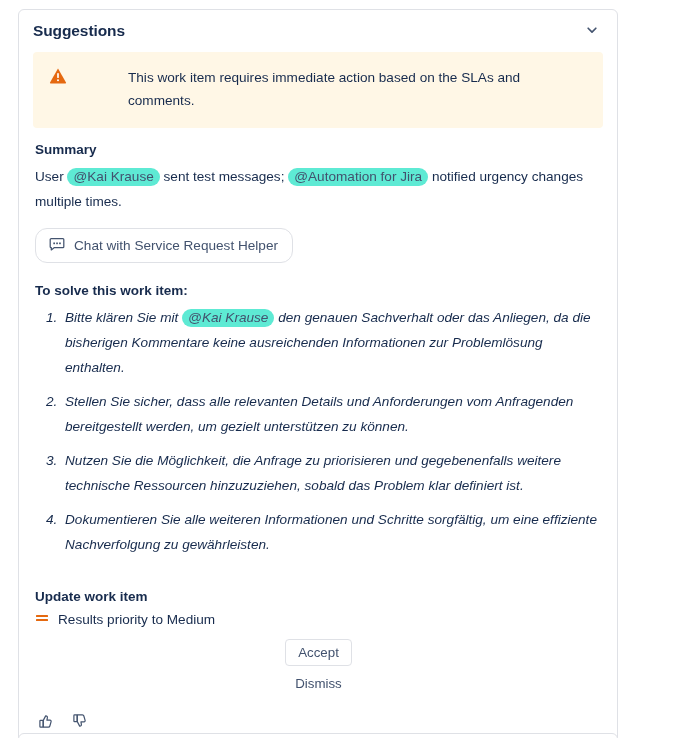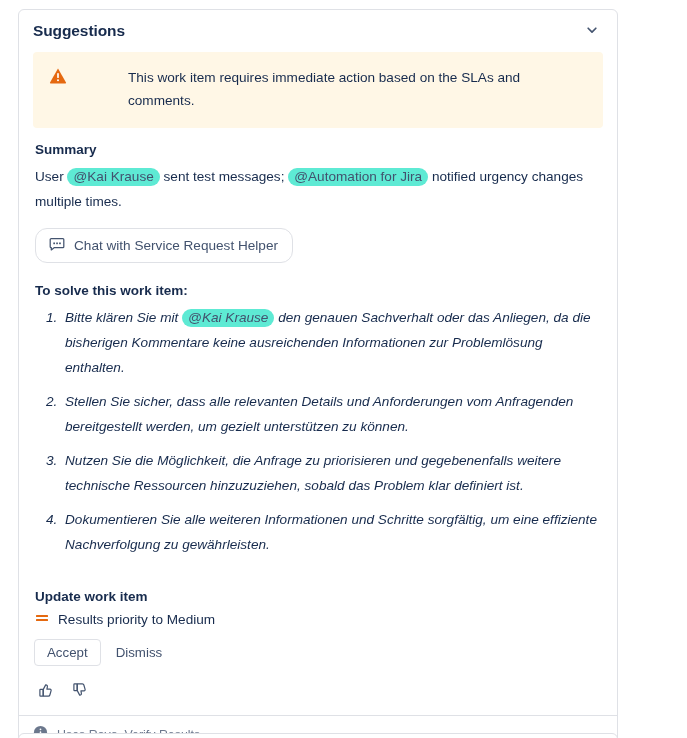--- a/index.html
+++ b/index.html
@@ -159,23 +159,24 @@
   }
   .priority-sub {
     font-size: 13.6px;
     color: #172B4D;
     margin: 6px 0 0 2px;
     line-height: 20px;
   }
 
   .action-row {
     display: flex;
-    align-items: flex-end;
+    align-items: center;
     gap: 4px;
     margin: 11px 0 0 1px;
+    flex-direction: column;
   }
   .btn {
     font-family: "Liberation Sans", sans-serif;
     font-size: 13.3px;
     color: #42526E;
     background: #ffffff;
     border: 1px solid #DFE1E6;
     border-radius: 4px;
     padding: 5px 12px;
     cursor: pointer;

